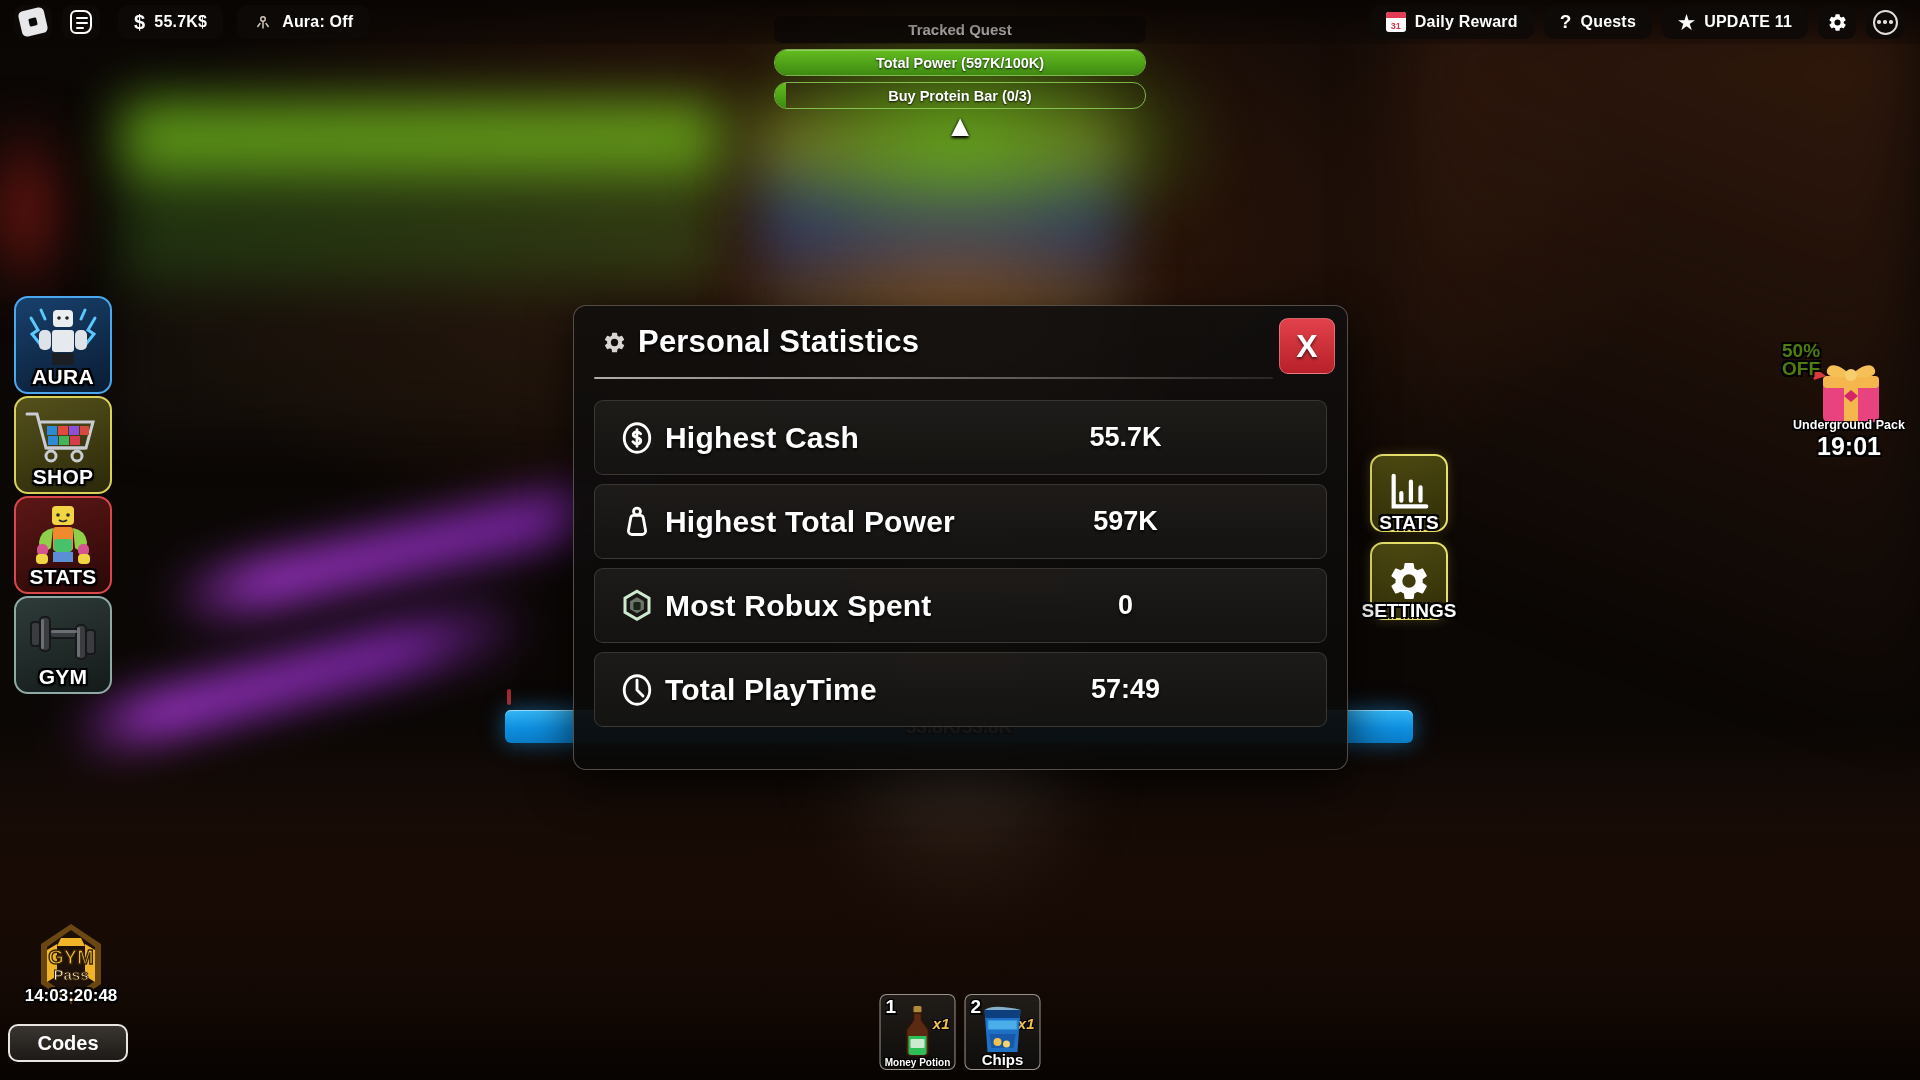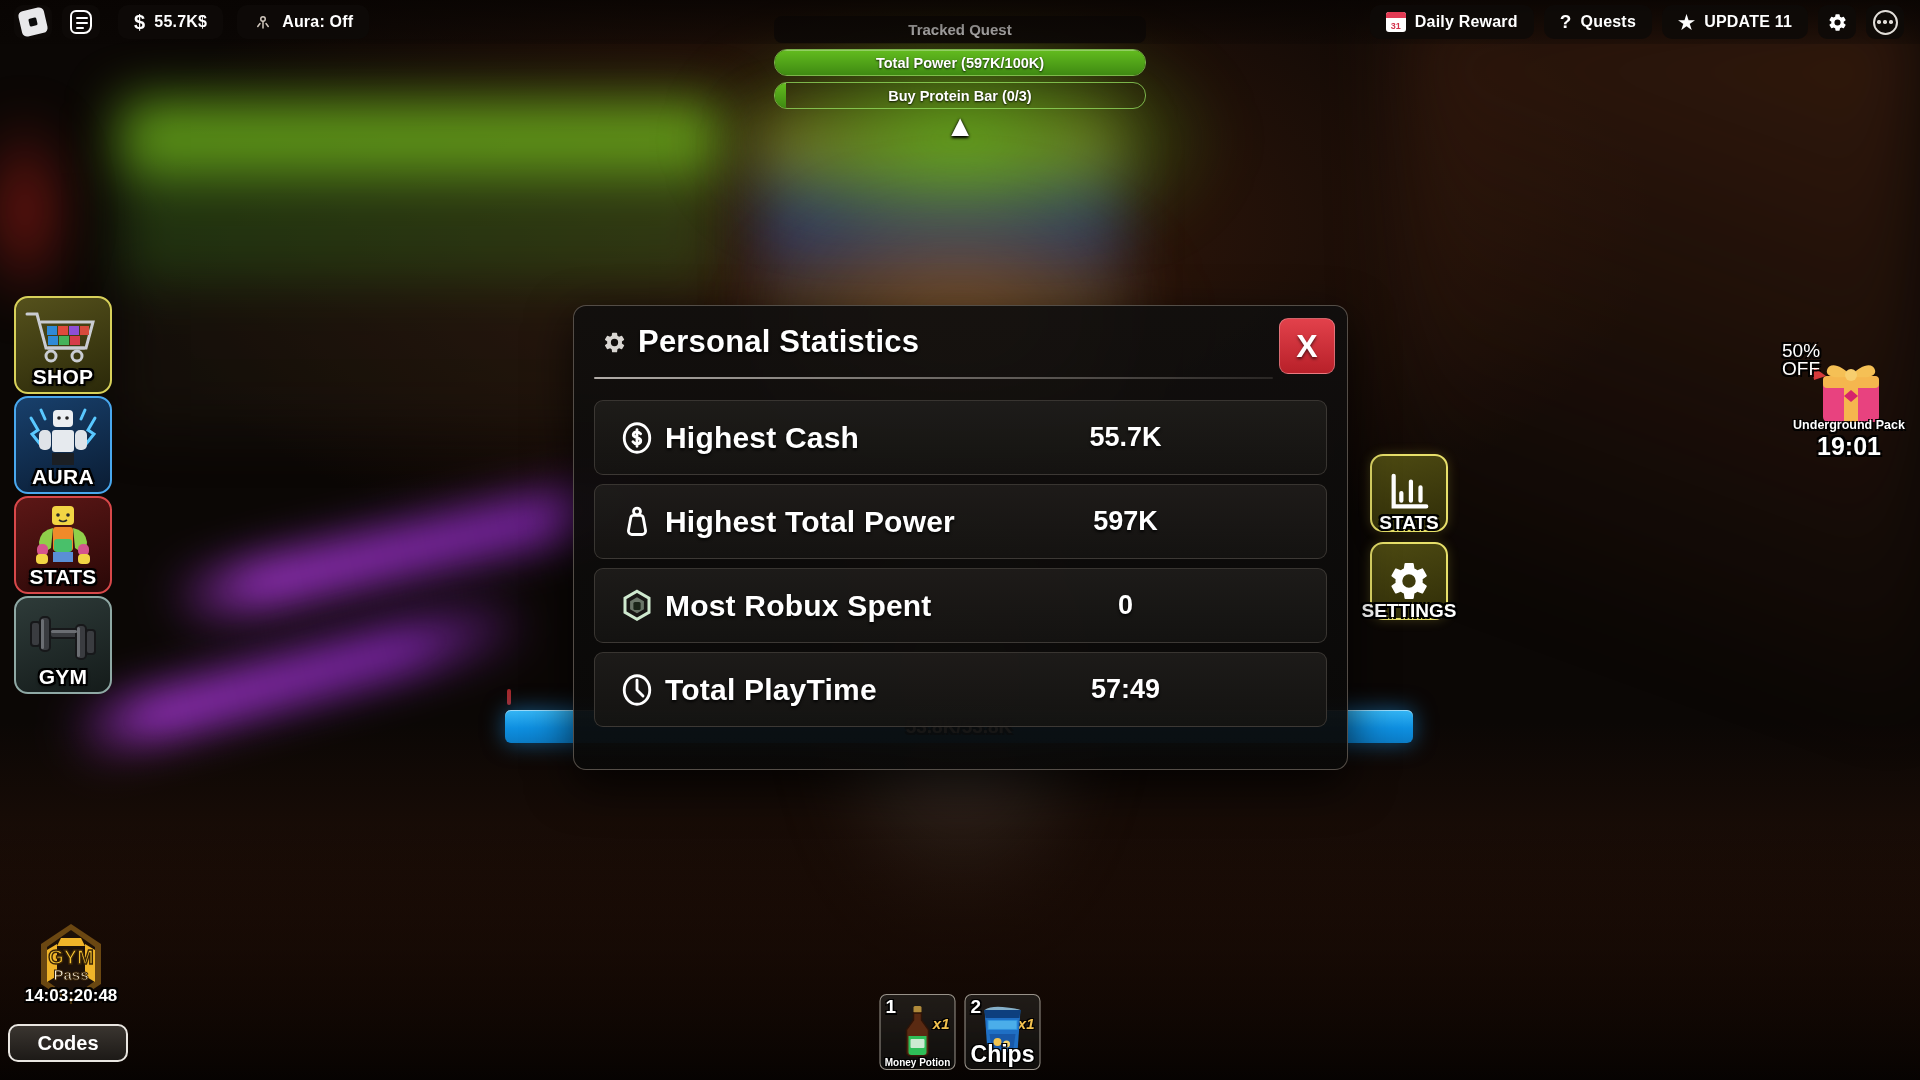--- a/index.html
+++ b/index.html
@@ -179,21 +179,21 @@
     position:absolute; left:-22px; right:-22px; bottom:-4px; text-align:center;
     color:#fff; font-size:19px; font-weight:800;
     text-shadow:-2px -2px 0 #000, 2px -2px 0 #000, -2px 2px 0 #000, 2px 2px 0 #000;
   }
 
   
   #promo { position:absolute; right:12px; top:340px; width:118px; text-align:center; z-index:25; }
   #giftWrap { position:relative; width:118px; height:96px; margin:0 auto; }
   #offBadge {
     position:absolute; left:-8px; top:2px; z-index:4;
-    color:#ffffff; font-size:19px; font-weight:400; line-height:.96; text-align:left;
+    color:#4d7c0f; font-size:19px; font-weight:700; line-height:.96; text-align:left;
     text-shadow:-2px -2px 0 #000, 2px -2px 0 #000, -2px 2px 0 #000, 2px 2px 0 #000;
   }
   #packName {
     position:absolute; left:0; right:0; bottom:4px; z-index:4;
     color:#fff; font-size:12.5px; font-weight:700;
     text-shadow:-1.5px -1.5px 0 #000, 1.5px -1.5px 0 #000, -1.5px 1.5px 0 #000, 1.5px 1.5px 0 #000;
   }
   #promoTimer {
     margin-top:-4px; color:#fff; font-size:25px; font-weight:800;
     text-shadow:-2px -2px 0 #000, 2px -2px 0 #000, -2px 2px 0 #000, 2px 2px 0 #000;
@@ -248,21 +248,21 @@
   }
   .hb-cnt {
     position:absolute; right:5px; top:20px; color:#f2c14e; font-size:15px; font-weight:800; font-style:italic;
     text-shadow:-1.2px -1.2px 0 #000, 1.2px -1.2px 0 #000, -1.2px 1.2px 0 #000, 1.2px 1.2px 0 #000;
   }
   .hb-name {
     position:absolute; left:0; right:0; bottom:1px; text-align:center; color:#fff; font-weight:700;
     text-shadow:-1.4px -1.4px 0 #000, 1.4px -1.4px 0 #000, -1.4px 1.4px 0 #000, 1.4px 1.4px 0 #000;
   }
   .hb-name.sm { font-size:10px; }
-  .hb-name.lg { font-size:23px; }
+  .hb-name.lg { font-size:15px; }
   .hb-art { position:absolute; left:50%; top:50%; transform:translate(-50%,-52%); }
 
   
   #panel {
     position:absolute; left:573px; top:305px; width:775px; height:465px; z-index:40;
     background:linear-gradient(180deg, rgba(17,15,14,.94), rgba(10,9,8,.95));
     border:1.6px solid rgba(112,104,96,.72);
     border-radius:13px;
     box-shadow:0 14px 46px rgba(0,0,0,.7);
   }
@@ -404,59 +404,59 @@
     <div class="fill" id="qf1" style="width: 3%;"></div>
     <span>Buy Protein Bar (0/3)</span>
   </div>
 
   <div id="questArrow">
     <div id="questArrowInner">▲</div>
   </div>
 </div>
 
 <div id="sidebar">
+
+  <div class="sb-btn" style="border-color:#49a8ef;background:linear-gradient(160deg,#18406c,#0a1c33);">
+    <svg class="sb-art" viewBox="0 0 92 92">
+      <g stroke="#59c8ff" stroke-width="3" fill="none" stroke-linecap="round">
+        <path d="M14 22l7 12-6 4 8 10"></path>
+          <path d="M78 22l-7 12 6 4-8 10"></path>
+        <path d="M24 14l4 9"></path>
+          <path d="M68 14l-4 9"></path>
+      </g>
+      <rect x="36" y="14" width="20" height="17" rx="4" fill="#eceff2"></rect>
+      <circle cx="42" cy="22" r="1.8" fill="#222"></circle>
+        <circle cx="50" cy="22" r="1.8" fill="#222"></circle>
+      <rect x="35" y="34" width="22" height="22" rx="3" fill="#e6eaee"></rect>
+      <rect x="22" y="34" width="12" height="20" rx="5" fill="#dfe3e8"></rect>
+      <rect x="58" y="34" width="12" height="20" rx="5" fill="#dfe3e8"></rect>
+      <rect x="35" y="57" width="22" height="12" fill="#1b1f24"></rect>
+    </svg>
+    <span class="sb-label">AURA</span>
+  </div>
 
   <div class="sb-btn" style="border-color:#d8d15a;background:linear-gradient(160deg,#55511c,#2b2909);">
     <svg class="sb-art" viewBox="0 0 92 92">
       <g stroke="#c9ccd2" stroke-width="3" fill="none" stroke-linecap="round">
         <path d="M10 18h10l9 34h38"></path>
         <path d="M24 26h52l-7 26H31"></path>
       </g>
       <rect x="30" y="30" width="10" height="9" fill="#2f8ad6"></rect>
       <rect x="41" y="30" width="10" height="9" fill="#e04a3c"></rect>
       <rect x="52" y="30" width="10" height="9" fill="#8e4fd6"></rect>
       <rect x="63" y="30" width="9" height="9" fill="#d64a3c"></rect>
       <rect x="31" y="40" width="10" height="9" fill="#2f8ad6"></rect>
       <rect x="42" y="40" width="10" height="9" fill="#45b35a"></rect>
       <rect x="53" y="40" width="10" height="9" fill="#d63c49"></rect>
       <circle cx="34" cy="60" r="5" fill="none" stroke="#c9ccd2" stroke-width="3"></circle>
       <circle cx="60" cy="60" r="5" fill="none" stroke="#c9ccd2" stroke-width="3"></circle>
     </svg>
     <span class="sb-label">SHOP</span>
   </div>
 
-  <div class="sb-btn" style="border-color:#49a8ef;background:linear-gradient(160deg,#18406c,#0a1c33);">
-    <svg class="sb-art" viewBox="0 0 92 92">
-      <g stroke="#59c8ff" stroke-width="3" fill="none" stroke-linecap="round">
-        <path d="M14 22l7 12-6 4 8 10"></path>
-          <path d="M78 22l-7 12 6 4-8 10"></path>
-        <path d="M24 14l4 9"></path>
-          <path d="M68 14l-4 9"></path>
-      </g>
-      <rect x="36" y="14" width="20" height="17" rx="4" fill="#eceff2"></rect>
-      <circle cx="42" cy="22" r="1.8" fill="#222"></circle>
-        <circle cx="50" cy="22" r="1.8" fill="#222"></circle>
-      <rect x="35" y="34" width="22" height="22" rx="3" fill="#e6eaee"></rect>
-      <rect x="22" y="34" width="12" height="20" rx="5" fill="#dfe3e8"></rect>
-      <rect x="58" y="34" width="12" height="20" rx="5" fill="#dfe3e8"></rect>
-      <rect x="35" y="57" width="22" height="12" fill="#1b1f24"></rect>
-    </svg>
-    <span class="sb-label">AURA</span>
-  </div>
-
   <div class="sb-btn" style="border-color:#d8484a;background:linear-gradient(160deg,#5c1716,#2a0807);">
     <svg class="sb-art" viewBox="0 0 92 92">
       <rect x="35" y="10" width="22" height="19" rx="4" fill="#f2d544"></rect>
       <circle cx="41" cy="19" r="1.8" fill="#2a2a2a"></circle>
         <circle cx="51" cy="19" r="1.8" fill="#2a2a2a"></circle>
       <path d="M42 24q4 3 8 0" stroke="#2a2a2a" stroke-width="1.6" fill="none"></path>
       <rect x="36" y="31" width="20" height="24" rx="3" fill="#f08a2a"></rect>
       <rect x="37" y="43" width="18" height="13" rx="3" fill="#49c06a"></rect>
       <path d="M36 32q-12 2-14 14 0 8 6 10l6-4z" fill="#8fd04a"></path>
       <path d="M56 32q12 2 14 14 0 8-6 10l-6-4z" fill="#8fd04a"></path>

